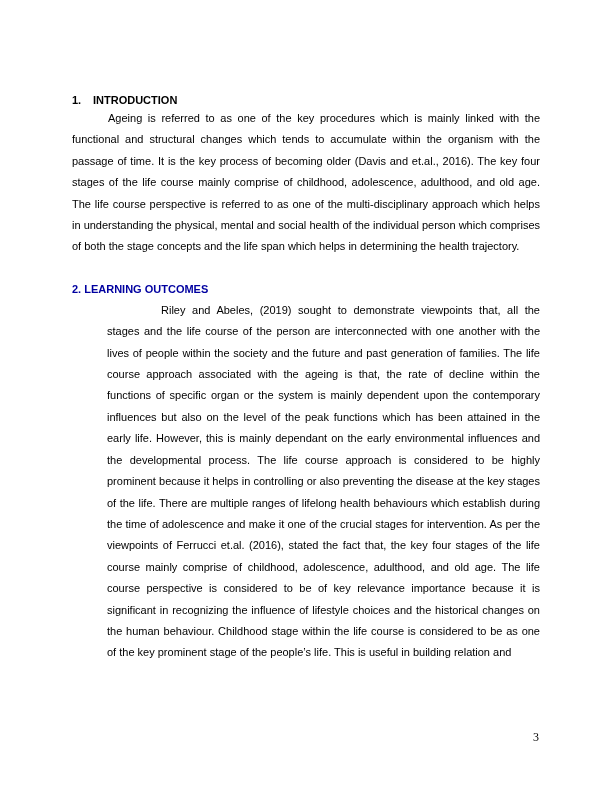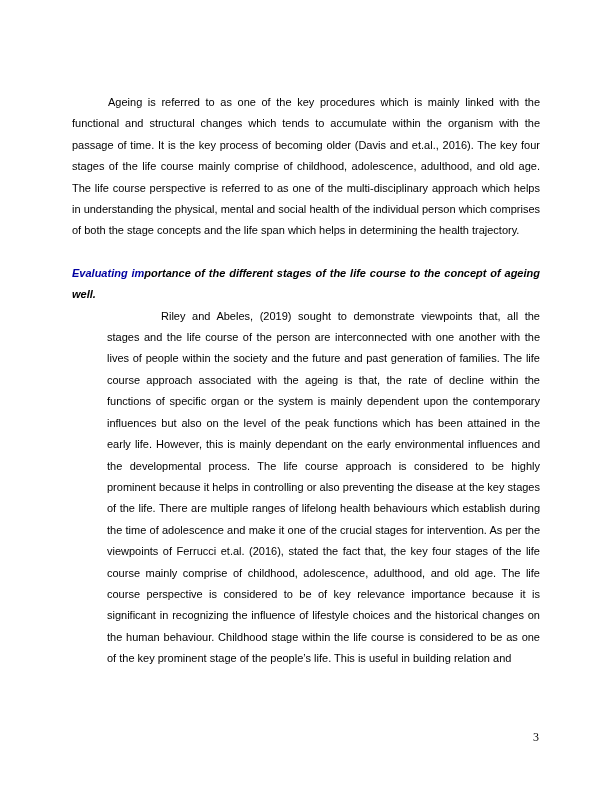--- a/index.html
+++ b/index.html
@@ -22,21 +22,22 @@
   .pagenum {
     position: absolute; left: 533px; top: 730px;
     font-family: "Liberation Serif", serif; font-size: 12px; color: #000;
   }
 </style>
 </head>
 <body>
 
 <div class="page">
   <div class="content">
+    <div class="h1">
+      <span class="num">1.</span><span>INTRODUCTION</span>
+    </div>
     <p class="indent1">Ageing is referred to as one of the key procedures which is mainly linked with the functional and structural changes which tends to accumulate within the organism with the passage of time. It is the key process of becoming older (Davis and et.al., 2016). The key four stages of the life course mainly comprise of childhood, adolescence, adulthood, and old age. The life course perspective is referred to as one of the multi-disciplinary approach which helps in understanding the physical, mental and social health of the individual person which comprises of both the stage concepts and the life span which helps in determining the health trajectory.</p>
     <div class="spacer"></div>
-    <div class="subhead">
-      <span class="blue">Evaluating im</span><span>portance of the different stages of the life course to the concept of ageing well.</span>
-    </div>
+    <div class="h2">2. LEARNING OUTCOMES</div>
     <p class="indent2">Riley and Abeles, (2019) sought to demonstrate viewpoints that, all the stages and the life course of the person are interconnected with one another with the lives of people within the society and the future and past generation of families. The life course approach associated with the ageing is that, the rate of decline within the functions of specific organ or the system is mainly dependent upon the contemporary influences but also on the level of the peak functions which has been attained in the early life. However, this is mainly dependant on the early environmental influences and the developmental process. The life course approach is considered to be highly prominent because it helps in controlling or also preventing the disease at the key stages of the life. There are multiple ranges of lifelong health behaviours which establish during the time of adolescence and make it one of the crucial stages for intervention. As per the viewpoints of Ferrucci et.al. (2016), stated the fact that, the key four stages of the life course mainly comprise of childhood, adolescence, adulthood, and old age. The life course perspective is considered to be of key relevance importance because it is significant in recognizing the influence of lifestyle choices and the historical changes on the human behaviour. Childhood stage within the life course is considered to be as one of the key prominent stage of the people’s life. This is useful in building relation and</p>
   </div>
   <div class="pagenum">3</div>
 </div>
 
 </body></html>

